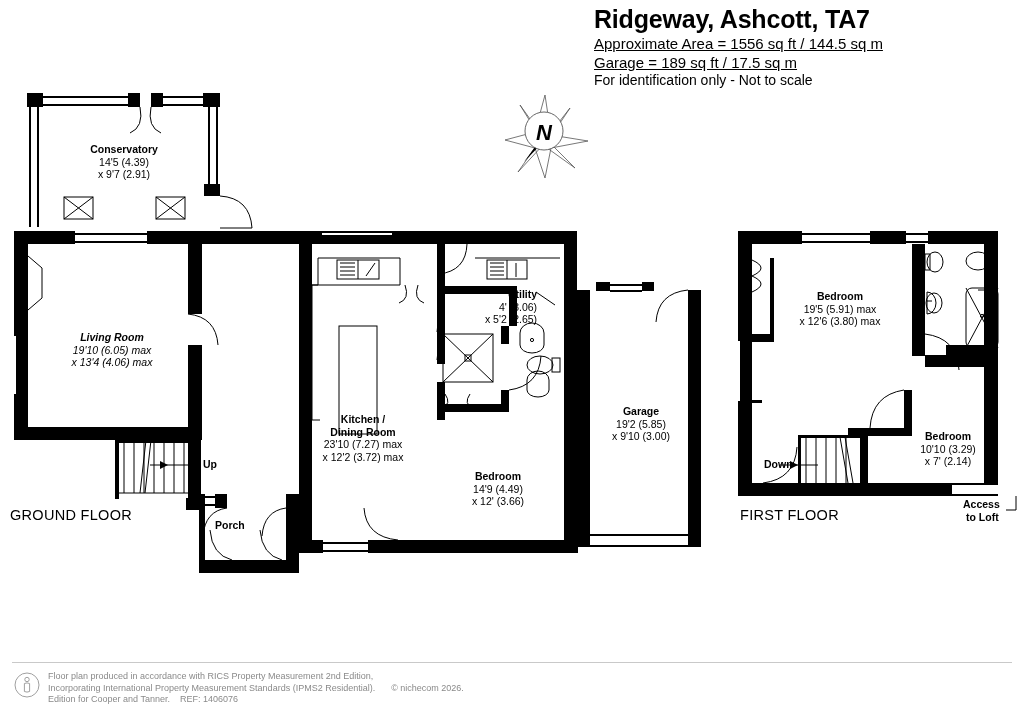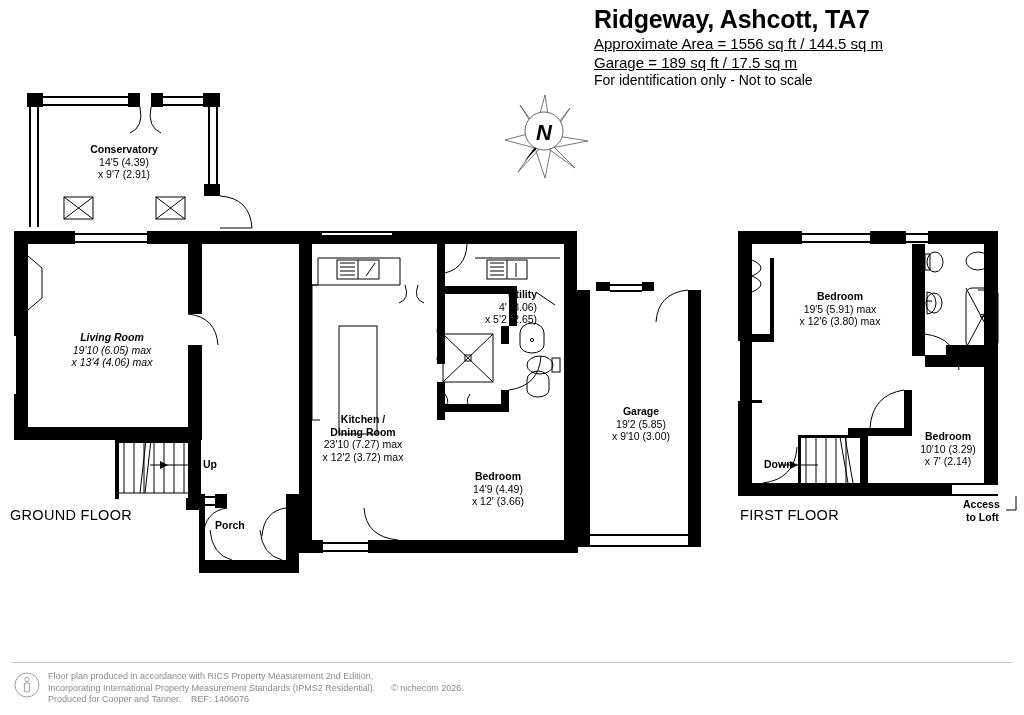--- a/index.html
+++ b/index.html
@@ -524,16 +524,16 @@
     <circle cx="13" cy="13" r="12" fill="none" stroke="#a0a0a0" stroke-width="1"></circle>
     <circle cx="13" cy="7.5" r="2.2" fill="none" stroke="#a0a0a0" stroke-width="1"></circle>
     <path d="M10.4 11.5 q2.6 -1.2 5.2 0 l0 8 q-2.6 1.2 -5.2 0 z" fill="none" stroke="#a0a0a0" stroke-width="1"></path>
   </svg>
   <div id="footer-text">
     <span class="fline">Floor plan produced in accordance with RICS Property Measurement 2nd Edition,</span>
     <span class="fline">
       <span>Incorporating International Property Measurement Standards (IPMS2 Residential).</span><span class="gap-md"></span><span>© nichecom 2026.</span>
     </span>
     <span class="fline">
-      <span>Produced for Cooper and Tanner.</span><span class="gap-sm"></span><span>REF:  1406076</span>
+      <span>Edition for Cooper and Tanner.</span><span class="gap-sm"></span><span>REF:  1406076</span>
     </span>
   </div>
 </div>
 
 </body></html>

